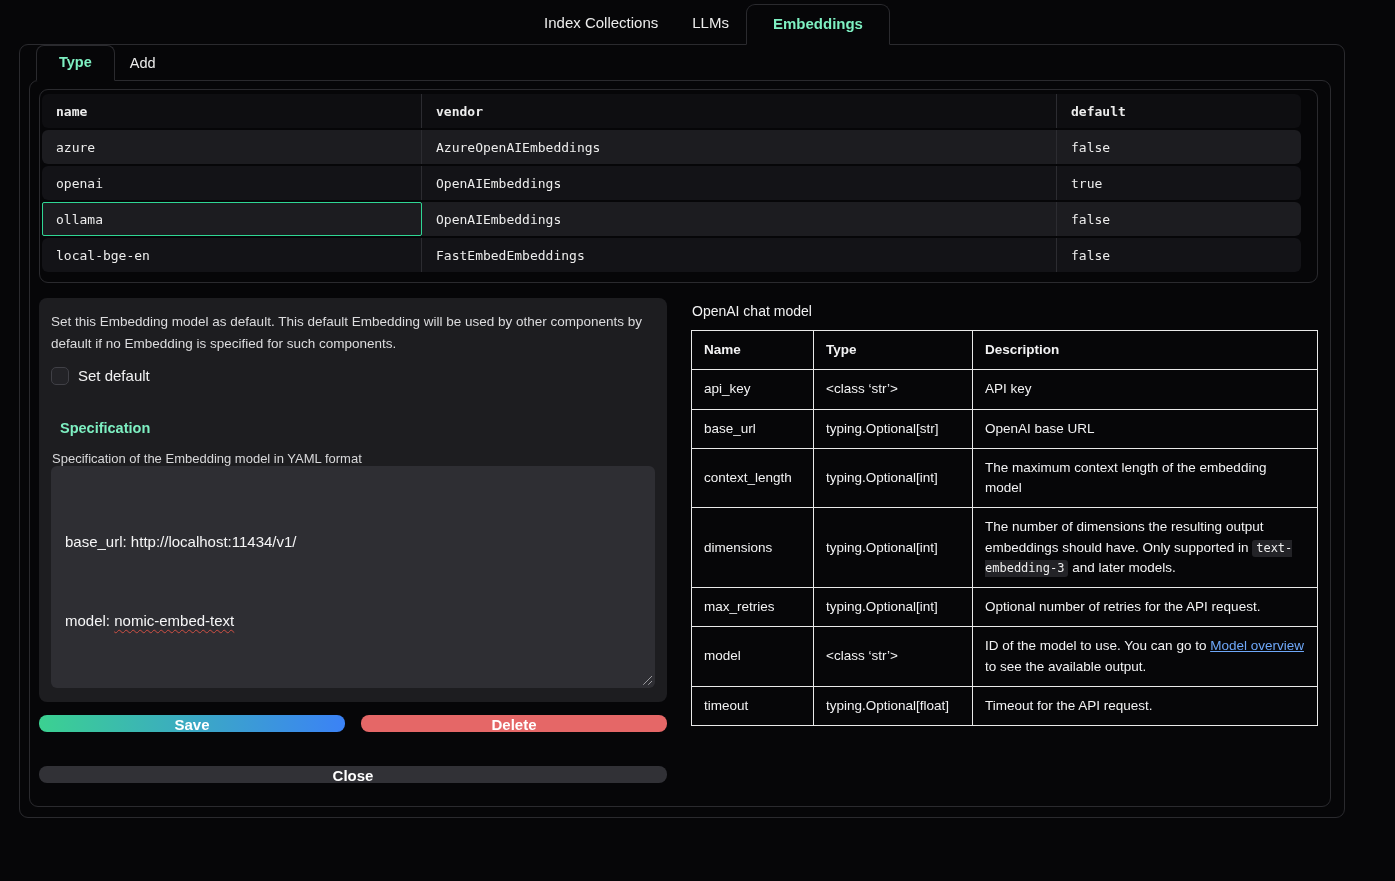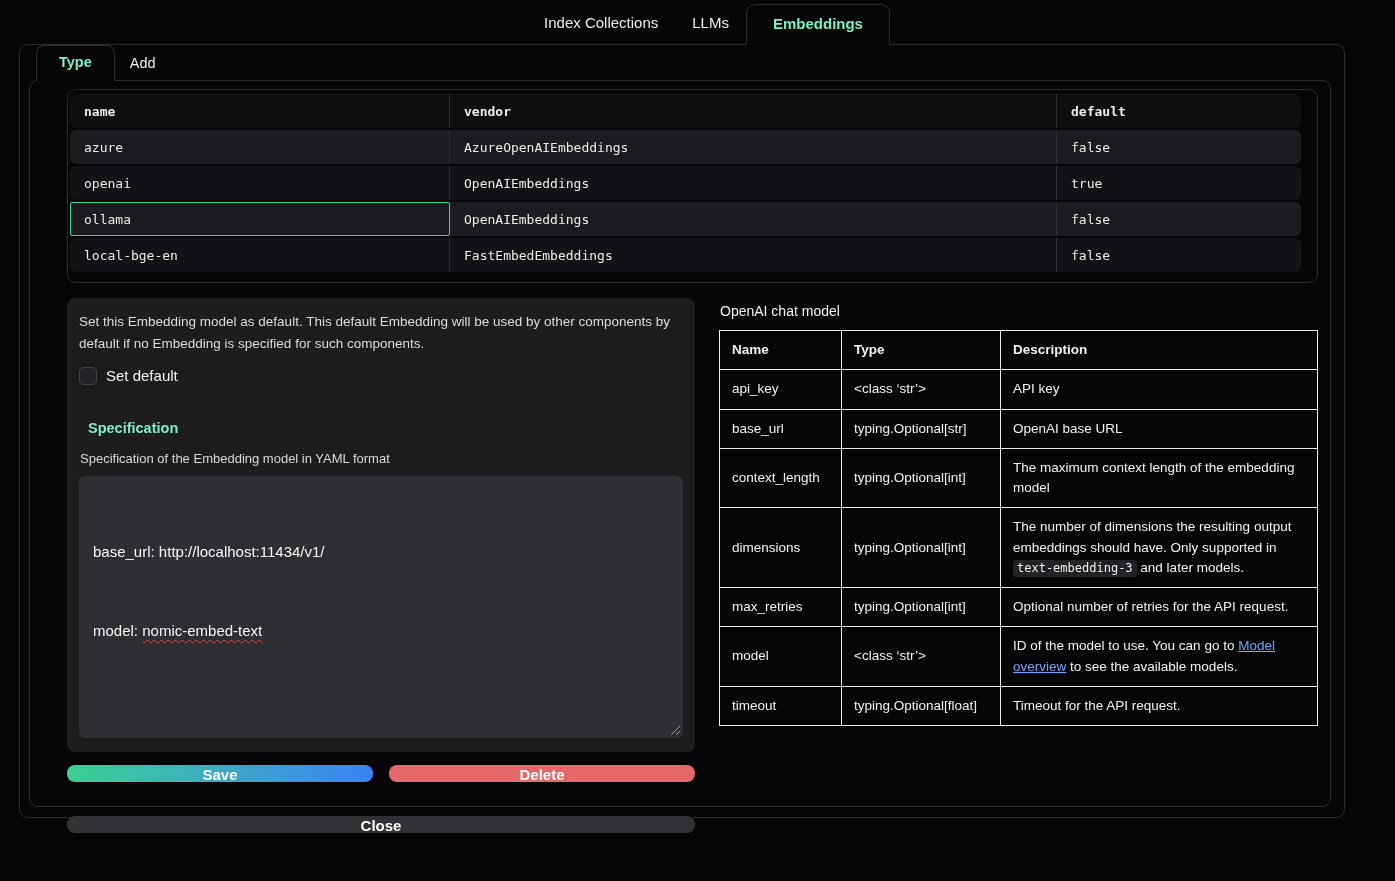--- a/index.html
+++ b/index.html
@@ -51,21 +51,21 @@
     margin-bottom:-1px;
     background:var(--bg);
     color:var(--accent);
     font-weight:700;
     padding:8px 22px 10px;
   }
   .inner-panel{
     margin:0 13px 0 9px;
     border:1px solid var(--border);
     border-radius:9px;
-    padding:8px 12px 12px 37px;
+    padding:8px 12px 12px 9px;
     height:727px;
     position:relative;z-index:1;
   }
   
   .table-wrap{
     border:1px solid var(--border);
     border-radius:9px;
     padding:2px 16px 8px 2px;
   }
   table.emb{
@@ -96,22 +96,21 @@
   .right-col{flex:1;min-width:0;padding-top:1px;}
   
   .default-panel{background:#1d1d20;border-radius:8px;padding:10px 12px 14px;}
   .default-desc{margin:3px 0 0;font-size:13.5px;line-height:1.62;color:#dcdcde;}
   .checkbox-row{display:flex;align-items:center;gap:9px;margin-top:12px;font-size:15px;color:#f2f2f3;cursor:pointer;}
   .checkbox{width:18px;height:18px;border:1px solid #404046;border-radius:5px;background:#232327;flex:none;}
   .spec-heading{margin:35px 0 0 9px;font-size:14.5px;font-weight:700;color:var(--accent);}
   .spec-caption{margin:15px 0 0 1px;font-size:13px;color:#d8d8da;}
   .yaml-box{
     position:relative;
-    margin-top:10px;
-    height:262px;
+    height:222px;
     background:#2e2e33;
     border-radius:6px;
     padding:11px 14px;
     font-size:15px;
     line-height:1.75;
     color:#f6f6f7;
     white-space:pre-wrap;
     cursor:text;
   }
   .misspell{
@@ -278,21 +277,21 @@
               <td><span>The number of dimensions the resulting output embeddings should have. Only supported in </span><span class="code-chip">text-embedding-3</span><span> and later models.</span></td>
             </tr>
             <tr>
               <td>max_retries</td>
               <td>typing.Optional[int]</td>
               <td><span>Optional number of retries for the API request.</span><span></span></td>
             </tr>
             <tr>
               <td>model</td>
               <td>&lt;class ‘str’&gt;</td>
-              <td><span>ID of the model to use. You can go to </span><a class="doc-link">Model overview</a><span> to see the available models.</span></td>
+              <td><span>ID of the model to use. You can go to </span><a class="doc-link">Model overview</a><span> to see the available output.</span></td>
             </tr>
             <tr>
               <td>timeout</td>
               <td>typing.Optional[float]</td>
               <td><span>Timeout for the API request.</span><span></span></td>
             </tr>
           </tbody>
         </table>
       </div>
     </div>

